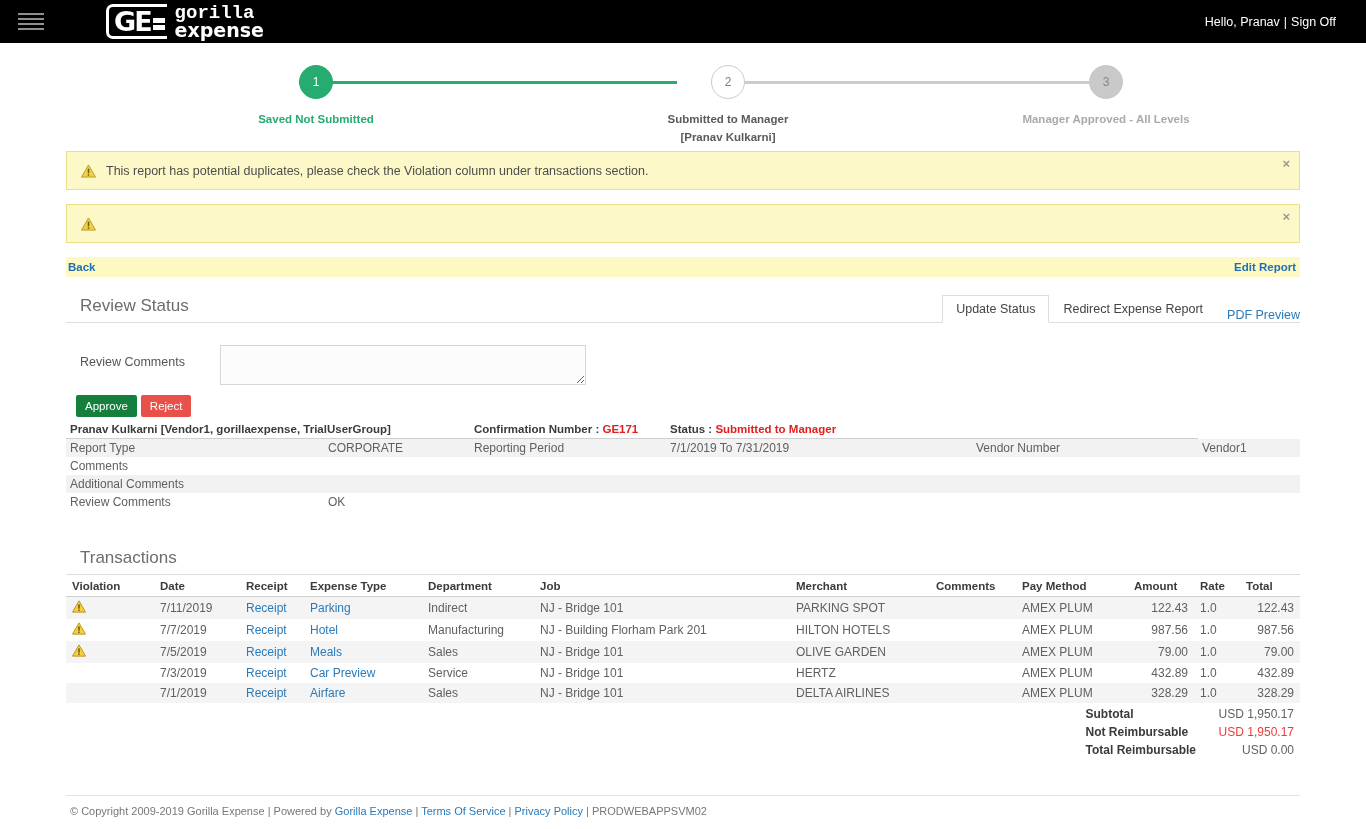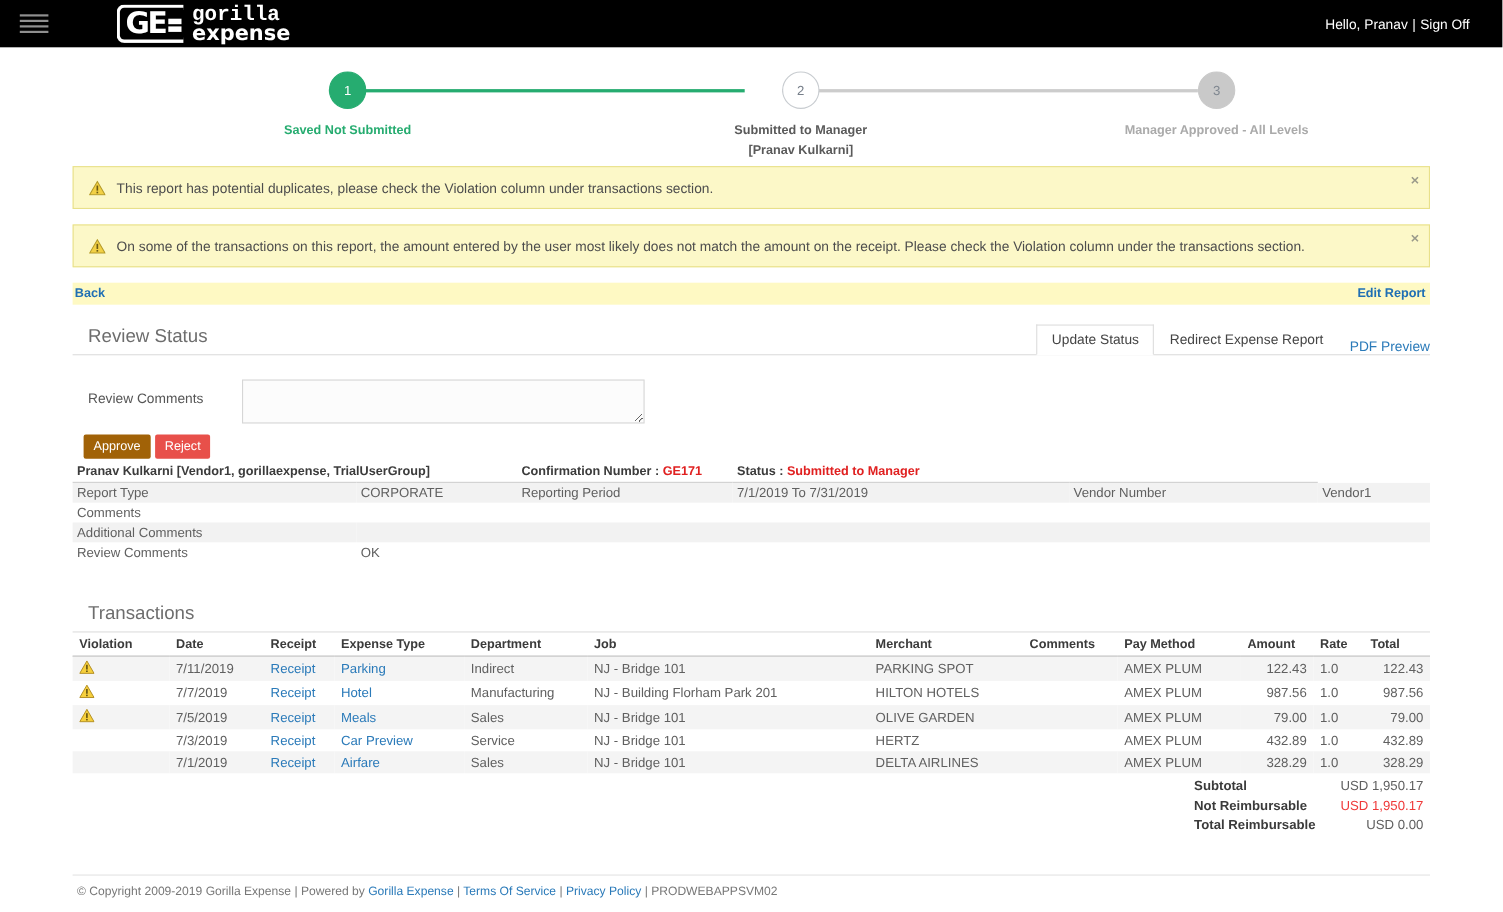--- a/index.html
+++ b/index.html
@@ -229,21 +229,21 @@
   .btn-row { padding: 10px 0 0 10px; display: flex; gap: 4px; }
   .btn {
     border: none;
     color: #ffffff;
     font-size: 11.5px;
     padding: 5px 9px;
     cursor: pointer;
     border-radius: 2px;
     font-family: "Liberation Sans", sans-serif;
   }
-  .btn-approve { background: #a16207; }
+  .btn-approve { background: #15803d; }
   .btn-reject { background: #e8504a; }
 
   
   .summary-tbl {
     width: 100%;
     border-collapse: collapse;
     font-size: 12px;
     margin-top: 4px;
   }
   .summary-tbl td { padding: 2px 4px; vertical-align: top; }
@@ -391,21 +391,20 @@
     <span>This report has potential duplicates, please check the Violation column under transactions section.</span>
     <span class="alert-close">×</span>
   </div>
 
   <div class="alert">
     <svg class="warn-tri" width="15" height="14" viewBox="0 0 16 15">
       <polygon points="8,1 15.5,14 0.5,14" fill="#f2d045" stroke="#b39a28" stroke-width="1"></polygon>
       <rect x="7.2" y="5" width="1.6" height="5" fill="#6b5a12"></rect>
       <rect x="7.2" y="11" width="1.6" height="1.6" fill="#6b5a12"></rect>
     </svg>
-    <span>On some of the transactions on this report, the amount entered by the user most likely does not match the amount on the receipt. Please check the Violation column under the transactions section.</span>
     <span class="alert-close">×</span>
   </div>
 
   <div class="backbar">
     <a>Back</a>
     <a>Edit Report</a>
   </div>
 
   <div class="panel-head">
     <div class="panel-title">Review Status</div>

